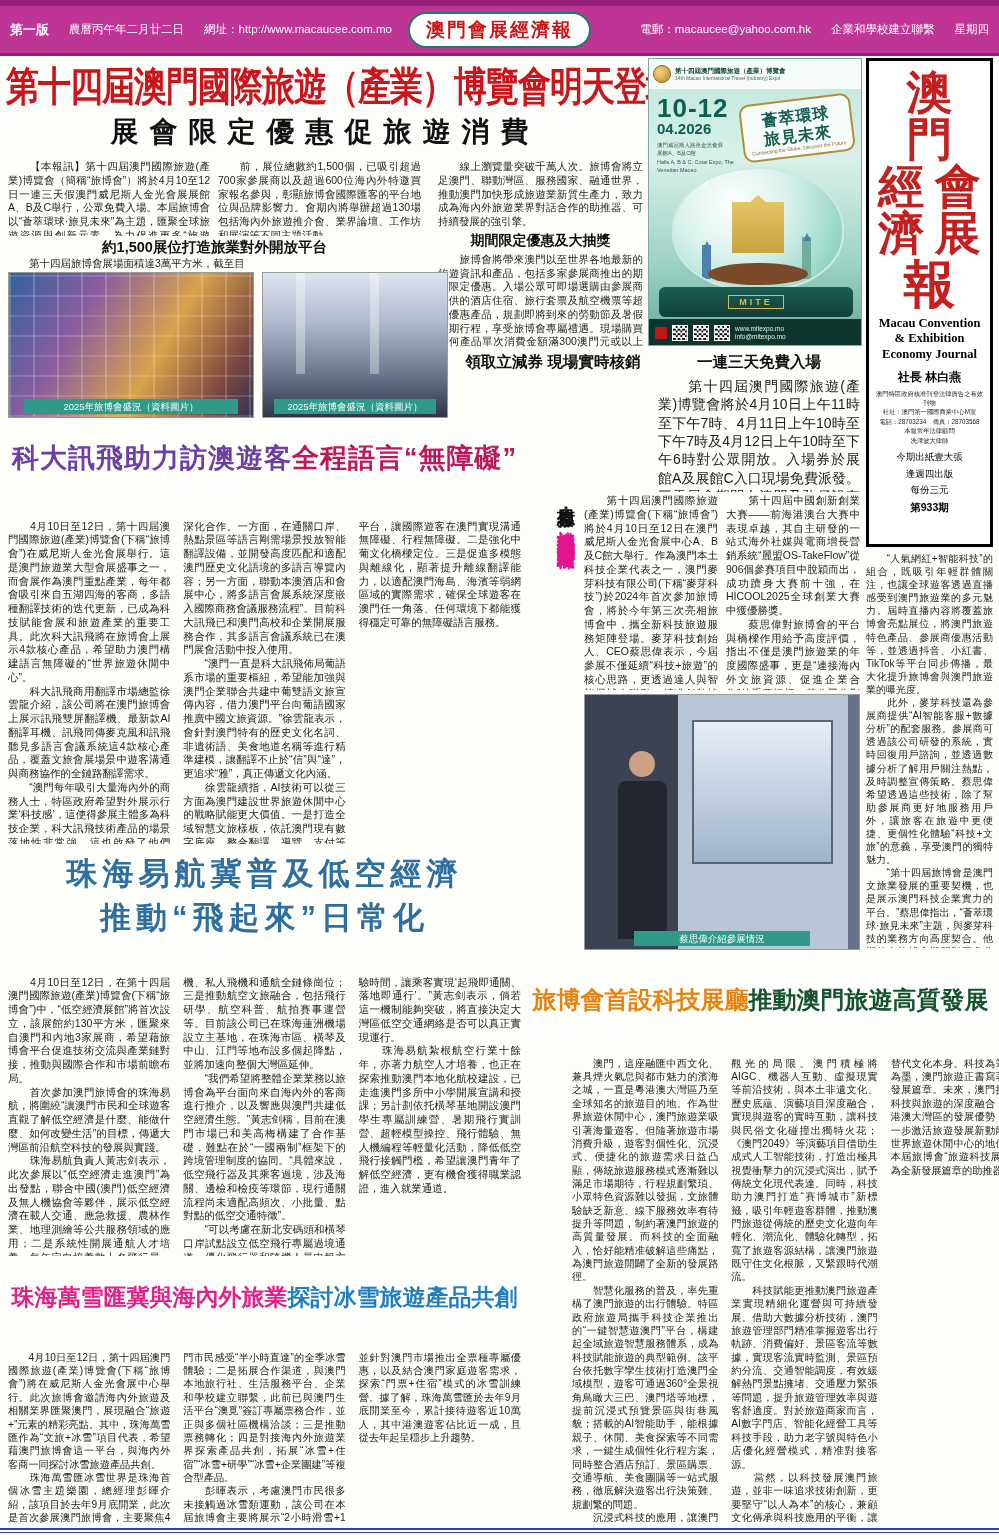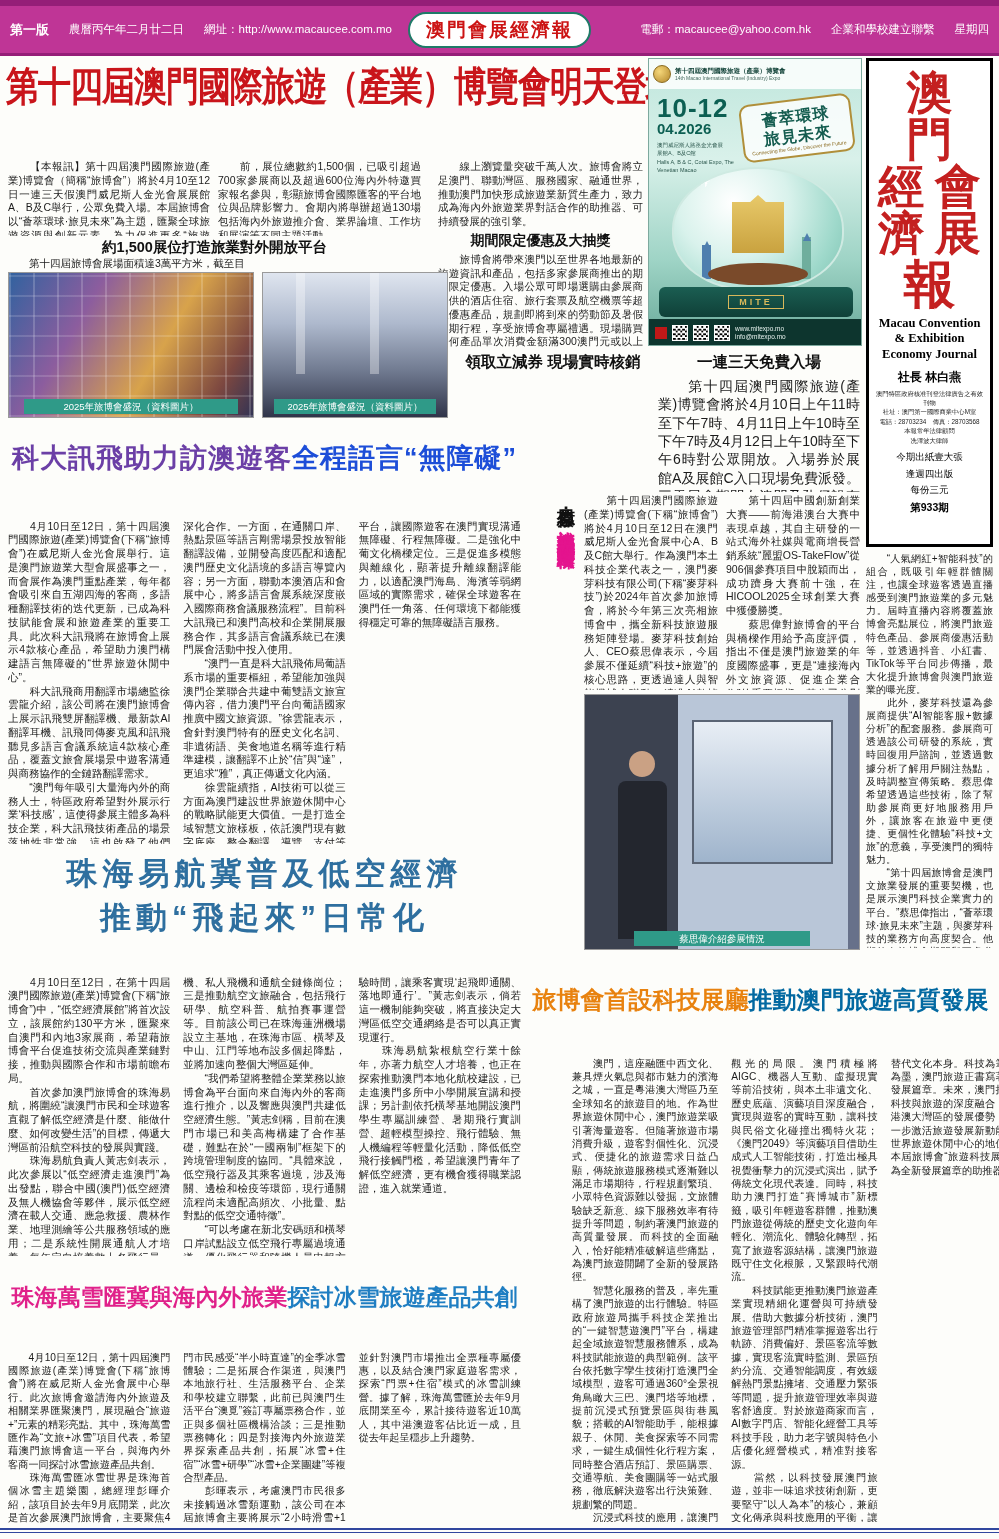--- a/index.html
+++ b/index.html
@@ -106,39 +106,39 @@
   .jname-en{font-family:"Liberation Serif","DejaVu Serif",serif;font-weight:bold;font-size:12.5px;line-height:1.25;margin-top:6px;color:#000;}
   .jpublisher{font-size:12px;font-weight:bold;margin-top:6px;color:#000;}
   .jinfo{font-size:6.3px;line-height:1.5;margin-top:3px;color:#222;white-space:pre-wrap;}
   .jpub{font-size:9.5px;line-height:1.75;margin-top:4px;color:#000;}
   .jissue{font-size:10.5px;font-weight:bold;margin-top:2px;color:#000;}
 
   
   .iflytek-headline{left:8px;top:440px;width:513px;font-size:27px;font-weight:900;text-align:center;
     letter-spacing:1px;white-space:nowrap;}
   .iflytek-headline .main{color:#6b3fa6;}
-  .iflytek-headline .accent{color:#1d4ed8;}
+  .iflytek-headline .accent{color:#be185d;}
   .iflytek-body{left:8px;top:492px;width:513px;height:352px;}
 
   .choi-vertical{left:527px;top:494px;width:49px;height:454px;writing-mode:vertical-rl;
     font-size:18px;font-weight:900;letter-spacing:1px;line-height:1.2;overflow:hidden;}
   .choi-vertical .name{color:#111;}
   .choi-vertical .rest{color:#e4148e;}
   .choi-col{width:134px;height:196px;}
   .choi-col3{left:866px;top:552px;width:127px;height:396px;font-size:10px;}
   .choi-caption{position:absolute;left:18%;right:18%;bottom:3px;height:15px;background:#2f9a88;color:#fff;
     font-size:9.5px;line-height:15px;text-align:center;}
 
   .ehang-headline{left:8px;top:852px;width:513px;text-align:center;color:#2e6f9f;font-weight:900;
     font-size:31px;line-height:1.42;letter-spacing:5px;}
   .ehang-body{left:8px;top:948px;width:513px;height:308px;}
 
   .tech-headline{left:528px;top:984px;width:465px;text-align:center;font-size:24px;font-weight:900;white-space:nowrap;}
   .tech-headline .accent{color:#e8820f;}
-  .tech-headline .main{color:#0369a1;}
+  .tech-headline .main{color:#14532d;}
   .tech-body{left:532px;top:1030px;width:465px;height:492px;font-size:10.2px;margin-left:40px;}
 
   .snow-headline{left:8px;top:1282px;width:513px;text-align:center;font-size:23px;font-weight:900;white-space:nowrap;}
   .snow-headline .accent{color:#e0218a;}
   .snow-headline .main{color:#1f7ec2;}
   .snow-body{left:8px;top:1324px;width:513px;height:200px;font-size:10.2px;}
 
   .bottom-rule{left:0;top:1528px;width:999px;height:5px;border-top:2px solid #31479e;border-bottom:1px solid #31479e;box-sizing:border-box;}
 </style>
 </head>
@@ -154,20 +154,21 @@
     </div>
     <div class="logo-box">澳門會展經濟報</div>
     <div class="hgroup right">
       <span>電郵：macaucee@yahoo.com.hk</span>
       <span>企業和學校建立聯繫</span>
       <span>星期四</span>
     </div>
   </div>
 
   <div class="abs lead-headline">第十四屆澳門國際旅遊（產業）博覽會明天登場</div>
+  <div class="abs lead-subheadline">展會限定優惠促旅遊消費</div>
   <div class="abs body-text lead-col1">　　【本報訊】第十四屆澳門國際旅遊(產業)博覽會（簡稱“旅博會”）將於4月10至12日一連三天假澳門威尼斯人金光會展展館A、B及C舉行，公眾免費入場。本屆旅博會以“薈萃環球·旅見未來”為主題，匯聚全球旅遊資源與創新元素，為力促進更多“旅遊+”跨界合作商機。</div>
   <div class="abs subhead lead-subhead1">約1,500展位打造旅業對外開放平台</div>
   <div class="abs body-text lead-bridge">　　第十四屆旅博會展場面積達3萬平方米，截至目</div>
   <div class="abs body-text lead-col2">　　前，展位總數約1,500個，已吸引超過700家參展商以及超過600位海內外特邀買家報名參與，彰顯旅博會國際匯客的平台地位與品牌影響力。會期內將舉辦超過130場包括海內外旅遊推介會、業界論壇、工作坊和展演等不同主題活動。
 　　承辦單位澳門旅行社協會會長劉雅煌日前在新聞發佈會上表示，旅博會作為澳門唯一最大規模的國際旅遊展會，已成為中央賦予澳門“世界旅遊休閒中心”定位中最具標誌性的活動之一，每年吸引數以萬計的海內外參展商、專業買家及入場觀眾。</div>
   <div class="abs lead-col3">
     <div class="body-text seg-a">　　線上瀏覽量突破千萬人次。旅博會將立足澳門、聯動灣區、服務國家、融通世界，推動澳門加快形成旅遊業新質生產力，致力成為海內外旅遊業界對話合作的助推器、可持續發展的強引擎。</div>
     <div class="subhead lead-subhead2">期間限定優惠及大抽獎</div>
     <div class="body-text seg-b">　　旅博會將帶來澳門以至世界各地最新的旅遊資訊和產品，包括多家參展商推出的期間限定優惠。入場公眾可即場選購由參展商提供的酒店住宿、旅行套票及航空機票等超值優惠產品，規劃即將到來的勞動節及暑假假期行程，享受旅博會專屬禮遇。現場購買任何產品單次消費金額滿300澳門元或以上(展期3日內有效)即可參加“多多大抽獎”，有機會獲得豐富禮品。</div>
   </div>

